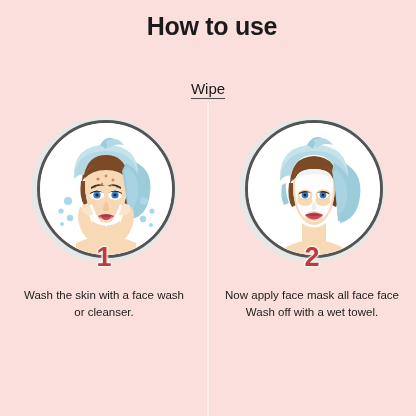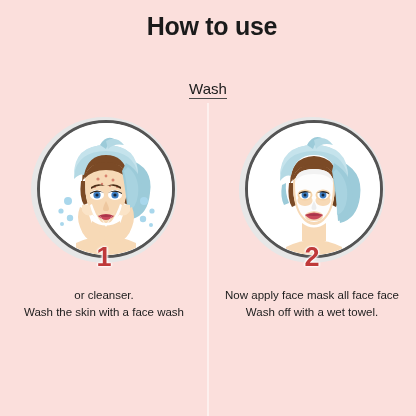--- a/index.html
+++ b/index.html
@@ -111,21 +111,21 @@
   .caption p { margin: 0; }
 </style>
 </head>
 <body>
 
 <div id="page">
 
   <div class="title">How to use</div>
 
   <div class="subtitle">
-    <span>Wash</span>
+    <span>Wipe</span>
   </div>
 
   <div class="divider"></div>
 
   <div class="panel left">
 
     <div class="circle-wrap">
       <div class="circle-outer"></div>
       <div class="circle">
         <svg viewBox="0 0 132 132">
@@ -201,22 +201,22 @@
             <circle cx="112" cy="88" r="2.6" fill="#a9d7ec"></circle>
             <circle cx="103" cy="96" r="3.2" fill="#a9d7ec"></circle>
             <circle cx="111" cy="102" r="2" fill="#a9d7ec"></circle>
           </g>
         </svg>
       </div>
       <div class="step-num">1</div>
     </div>
 
     <div class="caption">
+      <p>Wash the skin with a face wash</p>
       <p>or cleanser.</p>
-      <p>Wash the skin with a face wash</p>
     </div>
   </div>
 
   <div class="panel right">
 
     <div class="circle-wrap">
       <div class="circle-outer"></div>
       <div class="circle">
         <svg viewBox="0 0 132 132">
           <defs>

